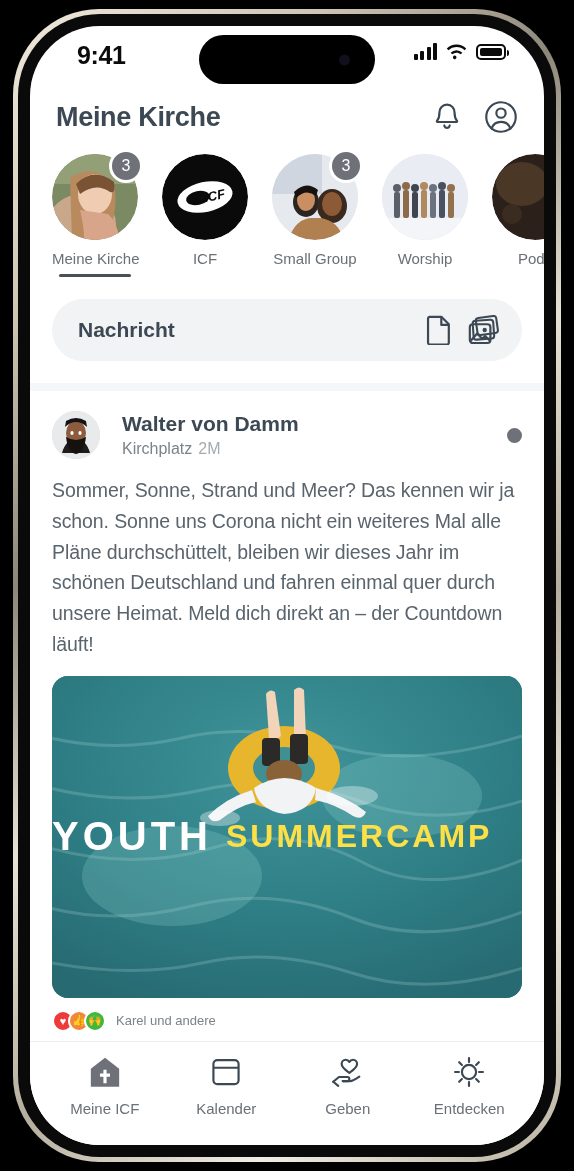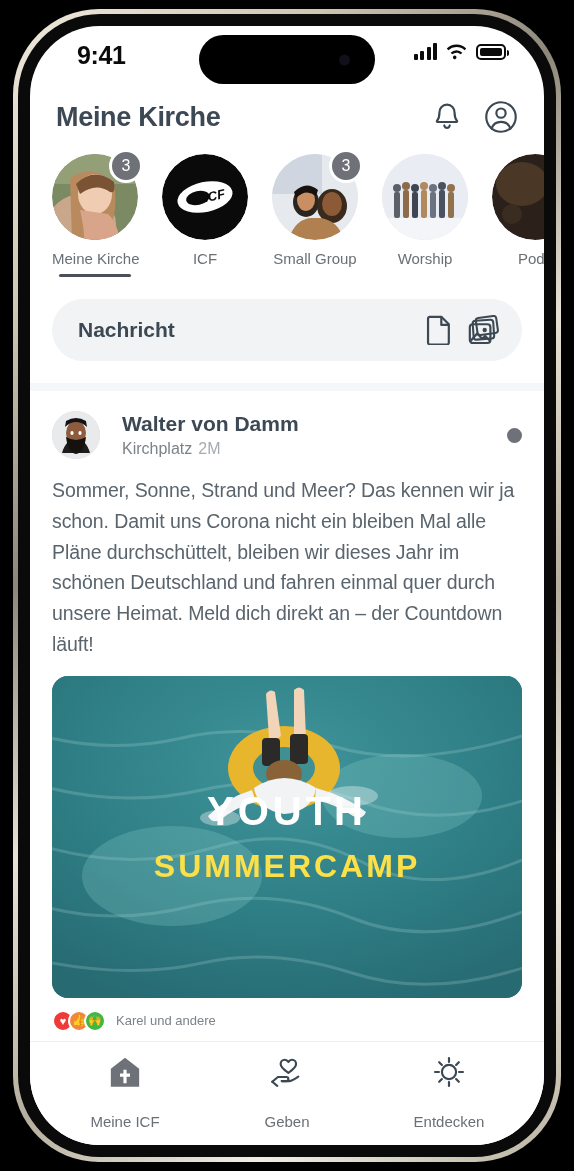--- a/index.html
+++ b/index.html
@@ -152,22 +152,22 @@
     color: #5a646d; letter-spacing: -0.1px;
   }
 
   .post-card {
     margin-top: 16px; position: relative;
     height: 322px; border-radius: 16px; overflow: hidden;
     background: #2e7a80;
   }
   .card-overlay {
     position: absolute; inset: 0;
-    display: flex; flex-direction: column;
-    align-items: center; justify-content: center;
+    display: flex; 
+    align-items: center; 
     gap: 14px;
   }
   .card-t1 {
     color: #fff; font-size: 40px; font-weight: bold;
     letter-spacing: 4px;
   }
   .card-t2 {
     color: #fde047; font-size: 32px; font-weight: bold;
     letter-spacing: 3px;
   }
@@ -186,21 +186,21 @@
   
   .bottom-nav {
     position: absolute; left: 0; right: 0; bottom: 0;
     height: 104px; background: #fff;
     display: flex; align-items: flex-start; justify-content: space-around;
     padding: 14px 14px 0 14px;
     border-top: 1px solid #eceef0;
   }
   .nav-item {
     width: 100px; text-align: center;
-    display: flex; flex-direction: column; align-items: center; gap: 25px;
+    display: flex; flex-direction: column; align-items: center; gap: 12px;
   }
   .nav-label { font-size: 15px; color: #6a7076; white-space: nowrap; }
   .nav-item.active .nav-label { color: #6a7076; }
   svg { display: block; }
 </style>
 </head>
 <body>
 
 <div id="root">
   <div class="phone-outer"></div>
@@ -429,21 +429,21 @@
         </div>
         <div class="post-meta">
           <div class="post-author">Walter von Damm</div>
           <div class="post-sub">
             <span class="place">Kirchplatz</span><span class="time">2M</span>
           </div>
         </div>
         <div class="post-dot"></div>
       </div>
 
-      <div class="post-text">Sommer, Sonne, Strand und Meer? Das kennen wir ja schon. Damit uns Corona nicht ein bleiben Mal alle Pläne durchschüttelt, bleiben wir dieses Jahr im schönen Deutschland und fahren einmal quer durch unsere Heimat. Meld dich direkt an – der Countdown läuft!</div>
+      <div class="post-text">Sommer, Sonne, Strand und Meer? Das kennen wir ja schon. Sonne uns Corona nicht ein weiteres Mal alle Pläne durchschüttelt, bleiben wir dieses Jahr im schönen Deutschland und fahren einmal quer durch unsere Heimat. Meld dich direkt an – der Countdown läuft!</div>
 
       <div class="post-card">
         <svg width="100%" height="100%" viewBox="0 0 470 322" preserveAspectRatio="xMidYMid slice">
           <defs>
             <radialGradient id="wg" cx="50%" cy="28%" r="80%">
               <stop offset="0%" stop-color="#3f949a"></stop>
               <stop offset="55%" stop-color="#2f7f86"></stop>
               <stop offset="100%" stop-color="#276a72"></stop>
             </radialGradient>
           </defs>
@@ -497,20 +497,29 @@
       <div class="nav-item active">
         <span>
           <svg width="34" height="32" viewBox="0 0 30 28">
             <path d="M15 1.5 2.5 11.2V27h25V11.2z" fill="#6e7278"></path>
             <path d="M13.6 12h2.8v3.4h3v2.8h-3V24h-2.8v-5.8h-3v-2.8h3z" fill="#ffffff"></path>
           </svg>
         </span>
         <span class="nav-label">Meine ICF</span>
       </div>
 
+      <div class="nav-item">
+        <span>
+          <svg width="32" height="32" viewBox="0 0 28 28">
+            <rect x="3" y="3.6" width="22" height="21" rx="3.4" fill="none" stroke="#3c4853" stroke-width="1.9"></rect>
+            <path d="M3 10.3h22" stroke="#3c4853" stroke-width="1.9"></path>
+          </svg>
+        </span>
+        <span class="nav-label">Kalender</span>
+      </div>
 
       <div class="nav-item">
         <span>
           <svg width="34" height="32" viewBox="0 0 30 28">
             <path d="M19.4 3.2c-1.5 0-2.6.9-3.2 1.9-.6-1-1.7-1.9-3.2-1.9-2.1 0-3.6 1.7-3.6 3.8 0 3.4 4.4 6 6.8 7.7 2.4-1.7 6.8-4.3 6.8-7.7 0-2.1-1.5-3.8-3.6-3.8z" fill="none" stroke="#3c4853" stroke-width="1.9" stroke-linejoin="round"></path>
             <path d="M2 22.6l5-4.2h7.4c1 0 1.8.8 1.8 1.8s-.8 1.8-1.8 1.8h-4" fill="none" stroke="#3c4853" stroke-width="1.9" stroke-linecap="round" stroke-linejoin="round"></path>
             <path d="M10.4 22h6.6c1.4 0 5.6-2.4 8-4" fill="none" stroke="#3c4853" stroke-width="1.9" stroke-linecap="round"></path>
             <path d="M2 22.6l4.4 3.6" fill="none" stroke="#3c4853" stroke-width="1.9" stroke-linecap="round"></path>
           </svg>
         </span>

